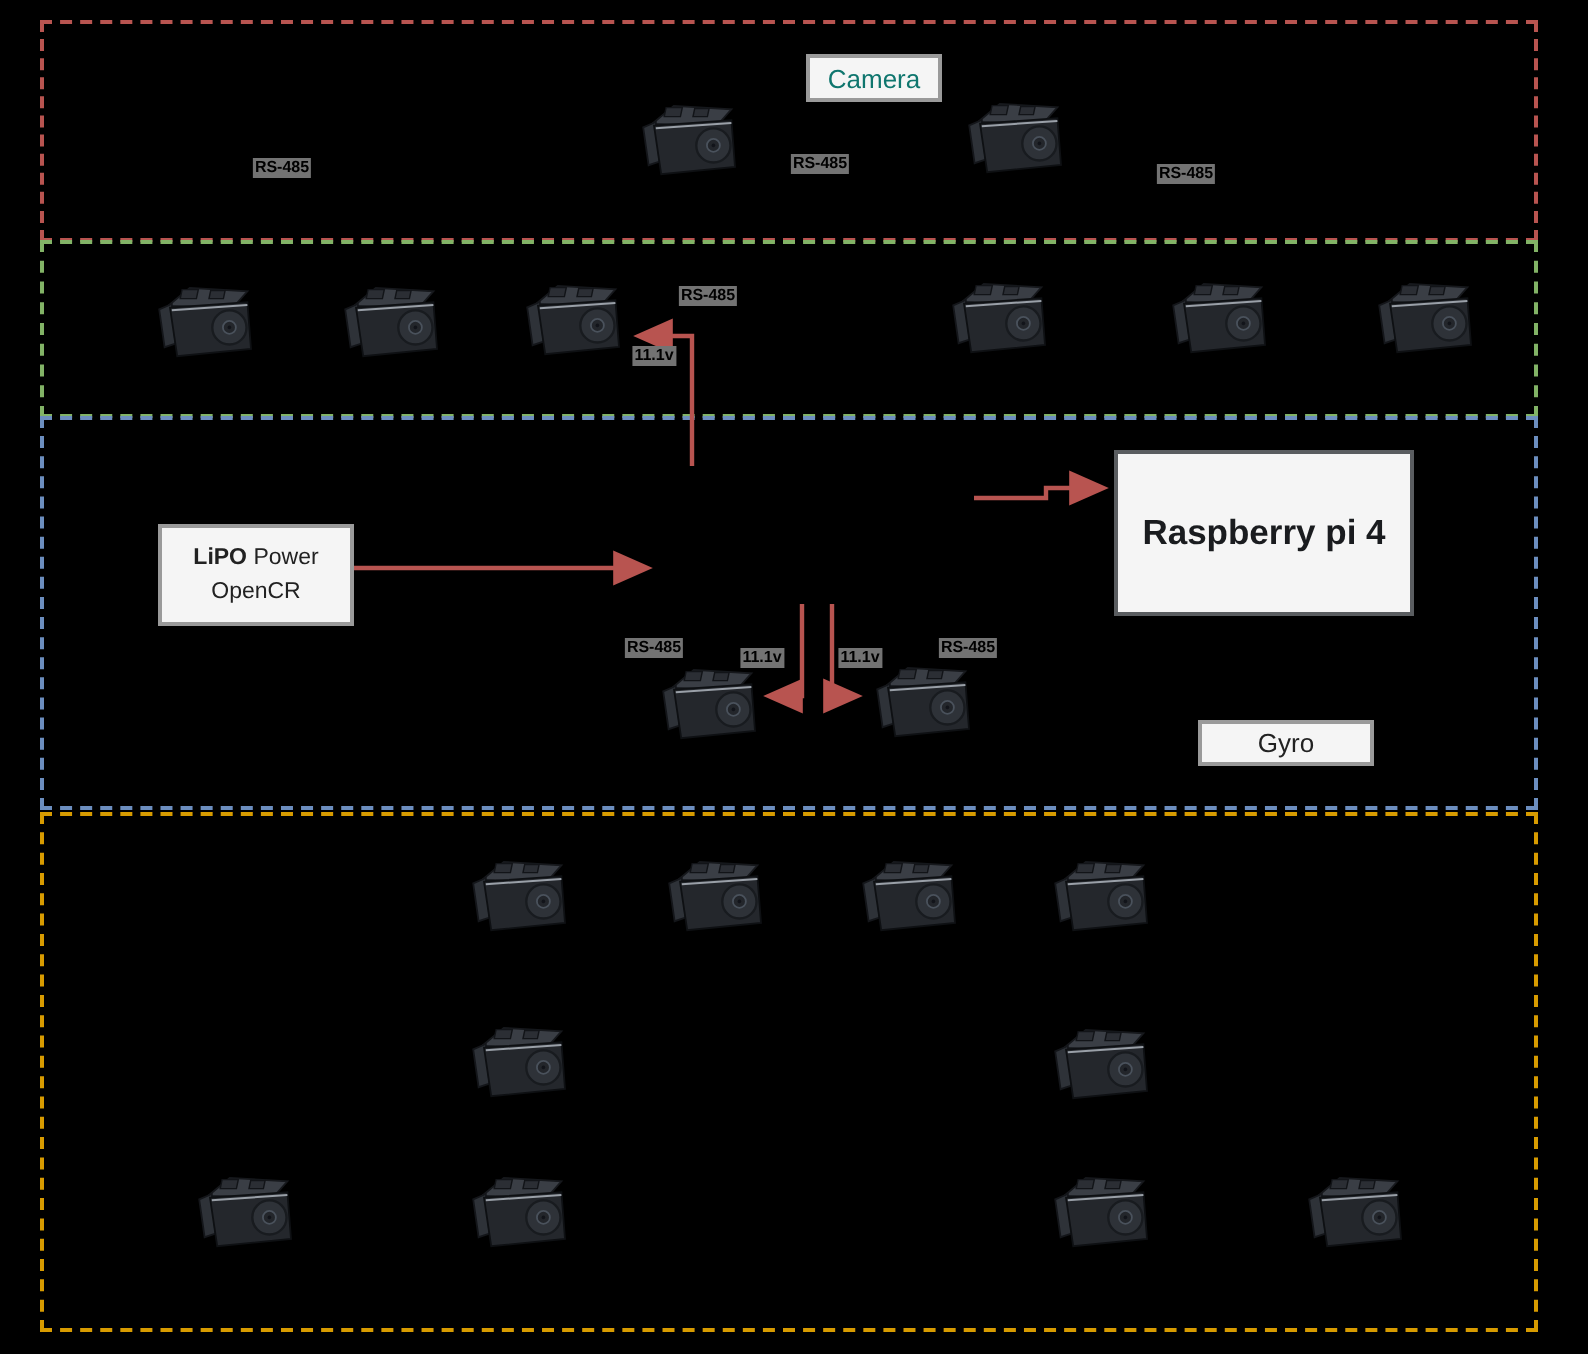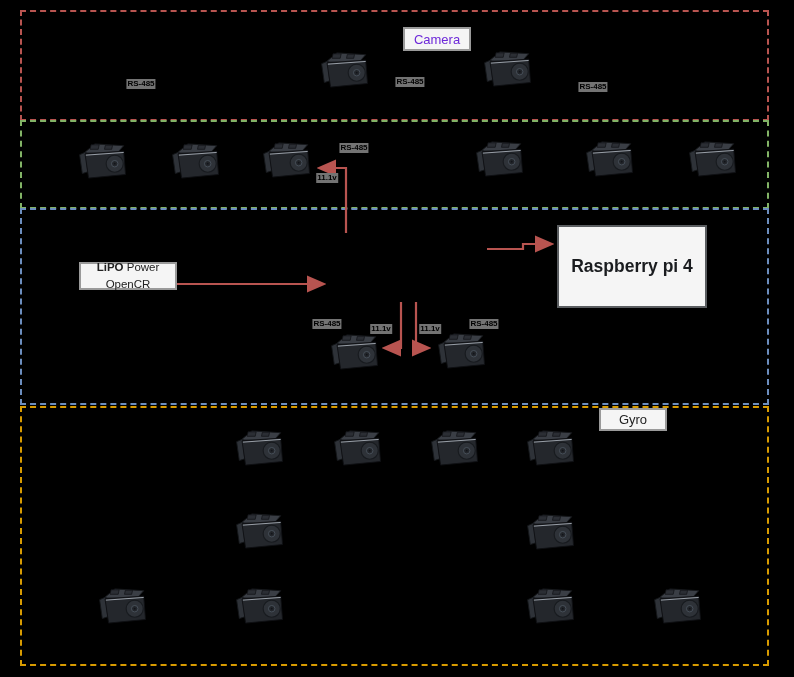--- a/index.html
+++ b/index.html
@@ -18,28 +18,28 @@
 
   .edge-label{position:absolute;transform:translate(-50%,-50%);z-index:5;
               background:#737373;color:#000;font-size:8px;font-weight:600;
               line-height:10px;padding:0 1px;white-space:nowrap;}
 
   .node{position:absolute;background:#f5f5f5;display:flex;align-items:center;
         justify-content:center;text-align:center;box-sizing:border-box;z-index:6;
         color:#1c1e21;}
   .node.light{border:2px solid #9a9a9a;}
   .node.dark{border:2px solid #5a5d60;}
-  .node.camera{left:403px;top:27px;width:68px;height:24px;font-size:13px;color:#6d28d9;}
-  .node.lipo{left:79px;top:262px;width:98px;height:28px;font-size:11.5px;
+  .node.camera{left:403px;top:27px;width:68px;height:24px;font-size:13px;color:#0f766e;}
+  .node.lipo{left:79px;top:262px;width:98px;height:51px;font-size:11.5px;
              flex-direction:column;line-height:17px;color:#222;}
   .node.opencr{left:329px;top:232px;width:158px;height:70px;font-size:15px;
                font-weight:bold;color:#3d4045;}
   .node.raspberry{left:557px;top:225px;width:150px;height:83px;font-size:17.5px;
                   font-weight:bold;color:#1a1c1f;}
-  .node.gyro{left:599px;top:360px;width:68px;height:23px;font-size:13px;color:#222;margin-top:48px;}
+  .node.gyro{left:599px;top:360px;width:88px;height:23px;font-size:13px;color:#222;}
 </style>
 </head>
 <body>
 
 <div class="canvas">
 
   <div class="region r1"></div>
   <div class="region r2"></div>
   <div class="region r3"></div>
   <div class="region r4"></div>

